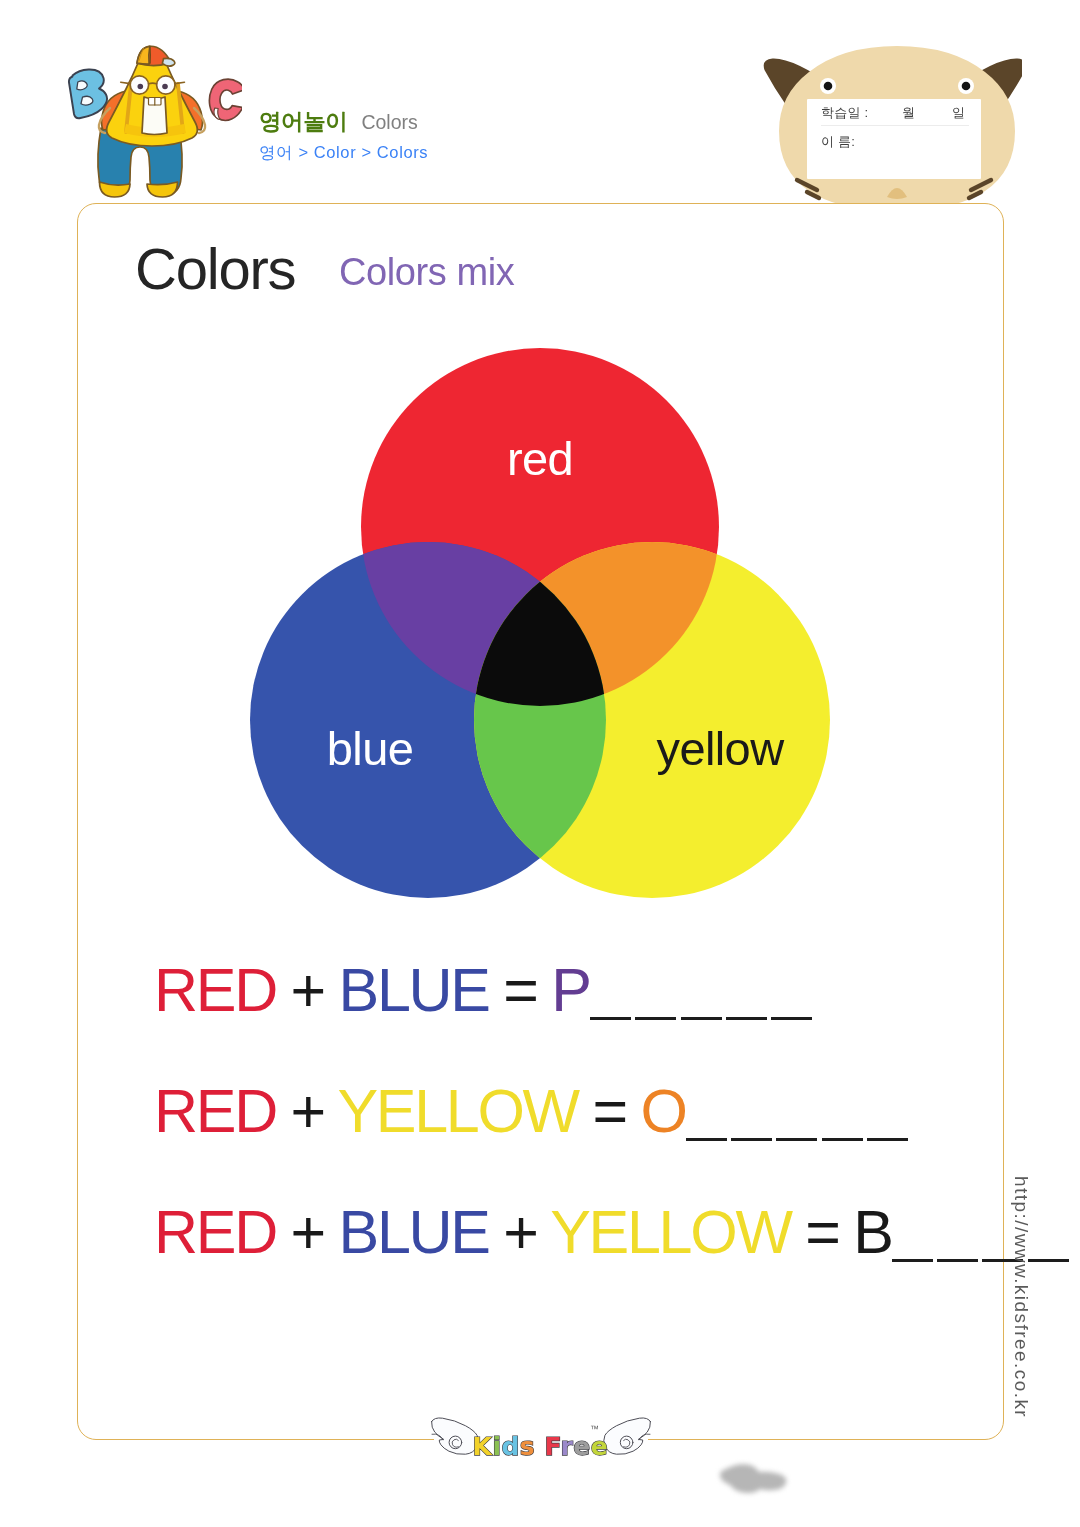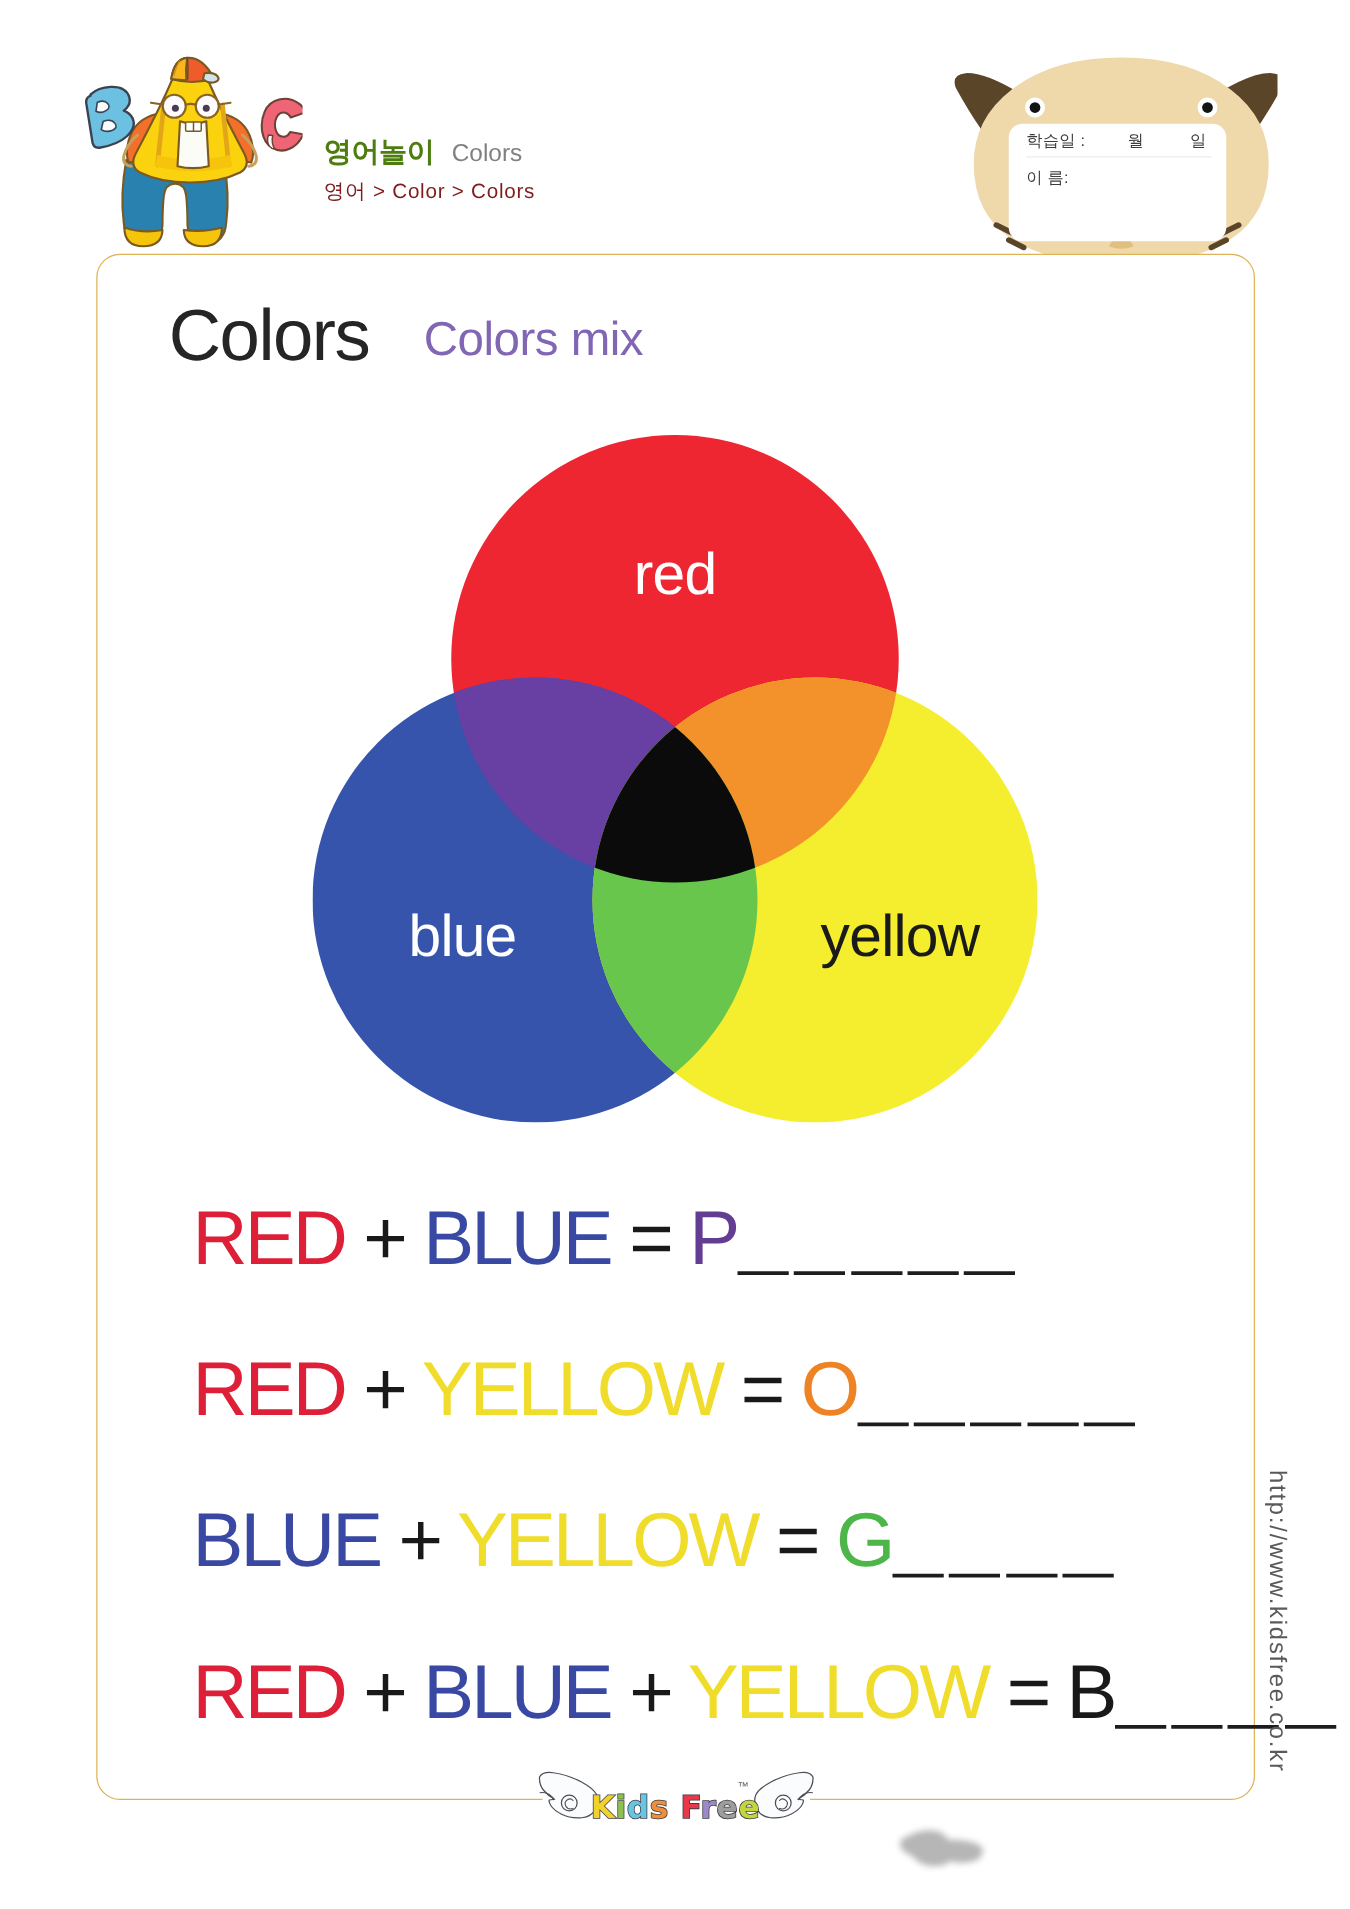--- a/index.html
+++ b/index.html
@@ -13,26 +13,26 @@
   .level-row { display:flex; align-items:center; height:26px; }
   .level-badge {
     border:1.3px solid #e0a500; background:#ffe14b; color:#171717;
     font-size:11.5px; font-weight:700; border-radius:4.5px;
     padding:1.5px 4px 2px; line-height:1.1; letter-spacing:-0.2px;
   }
   .stars { margin-left:5px; display:flex; gap:4.9px; align-items:center; }
   .title-row { margin-top:22px; display:flex; align-items:baseline; }
   .title-ko { font-size:22.5px; font-weight:700; color:#4d7c0f; letter-spacing:-0.4px;}
   .title-en { font-size:19.5px; color:#808080; margin-left:14px; letter-spacing:0px;}
-  .crumb { margin-top:5px; font-size:16.5px; color:#7f1d1d; letter-spacing:0.6px;}
+  .crumb { margin-top:5px; font-size:16.5px; color:#3b82f6; letter-spacing:0.6px;}
 
   
   .dogbox { position:absolute; left:760px; top:40px; width:262px; height:165px; }
-  .namebox { position:absolute; left:807px; top:99px; width:174px; height:94px;
-             background:#fff; border-radius:11px; }
+  .namebox { position:absolute; left:807px; top:99px; width:174px; height:80px;
+             background:#fff; border-radius:1px; }
   .nb-row { position:absolute; left:14px; font-size:13px; color:#3d3d3d;
             letter-spacing:0.2px; white-space:nowrap; }
   .nb-r1 { top:5px; }
   .nb-r2 { top:34px; }
   .nb-sep { position:absolute; left:14px; right:12px; top:26px; height:1px; background:#ececec; }
   .nb-gap1 { margin-left:30px; }
   .nb-gap2 { margin-left:33px; }
 
   
   .card { position:absolute; left:77px; top:203px; width:927px; height:1237px;
@@ -206,21 +206,20 @@
         </g>
       </g>
     <text class="vlab" x="540" y="475" fill="#ffffff">red</text>
     <text class="vlab" x="370" y="765" fill="#ffffff">blue</text>
     <text class="vlab" x="720" y="765" fill="#1a1a1a">yellow</text>
   </svg>
 
   <div class="eqs">
       <div class="eq"><span class="c-red">RED</span><span class="c-black"> + </span><span class="c-blue">BLUE</span><span class="c-black"> = </span><span class="c-purple">P</span><span class="c-black ul"><i style="left: 0px;"></i><i style="left: 45.4px;"></i><i style="left: 90.8px;"></i><i style="left: 136.2px;"></i><i style="left: 181.6px;"></i></span></div>
       <div class="eq"><span class="c-red">RED</span><span class="c-black"> + </span><span class="c-yellow">YELLOW</span><span class="c-black"> = </span><span class="c-orange">O</span><span class="c-black ul"><i style="left: 0px;"></i><i style="left: 45.4px;"></i><i style="left: 90.8px;"></i><i style="left: 136.2px;"></i><i style="left: 181.6px;"></i></span></div>
-      <div class="eq"><span class="c-blue">BLUE</span><span class="c-black"> + </span><span class="c-yellow">YELLOW</span><span class="c-black"> = </span><span class="c-green">G</span><span class="c-black ul"><i style="left: 0px;"></i><i style="left: 45.4px;"></i><i style="left: 90.8px;"></i><i style="left: 136.2px;"></i></span></div>
       <div class="eq"><span class="c-red">RED</span><span class="c-black"> + </span><span class="c-blue">BLUE</span><span class="c-black"> + </span><span class="c-yellow">YELLOW</span><span class="c-black"> = </span><span class="c-black">B</span><span class="c-black ul"><i style="left: 0px;"></i><i style="left: 45.4px;"></i><i style="left: 90.8px;"></i><i style="left: 136.2px;"></i></span></div>
     </div>
 
   <div class="sideurl">http://www.kidsfree.co.kr</div>
 
   <div class="flogo-mask"></div>
   <svg class="flogo" viewBox="0 0 222 44">
     <g fill="#fbfcfe" stroke="#4e4e57" stroke-width="1.0" stroke-linejoin="round" stroke-linecap="round">
       <path d="M1.6 7.6 q2.5 -4.6 11 -3.4 q12.5 1.8 23 7.6 q9 5 11.5 9.6 q2.5 4.8 -0.6 11.6 q-3 6.4 -11 7.2 q-9 0.8 -16.6 -3 q-5.4 -2.8 -8 -6.4 q-2 -2.8 -1.6 -4.8 l4.4 -0.6 q-5.6 -3.2 -9 -7.4 q-3.4 -4.2 -3.1 -10.4z"></path>
       <path d="M2.0 20.2 q4 -0.8 7.4 1.4 q2.6 1.8 3.6 4.2" fill="none" stroke-width="0.9"></path>

